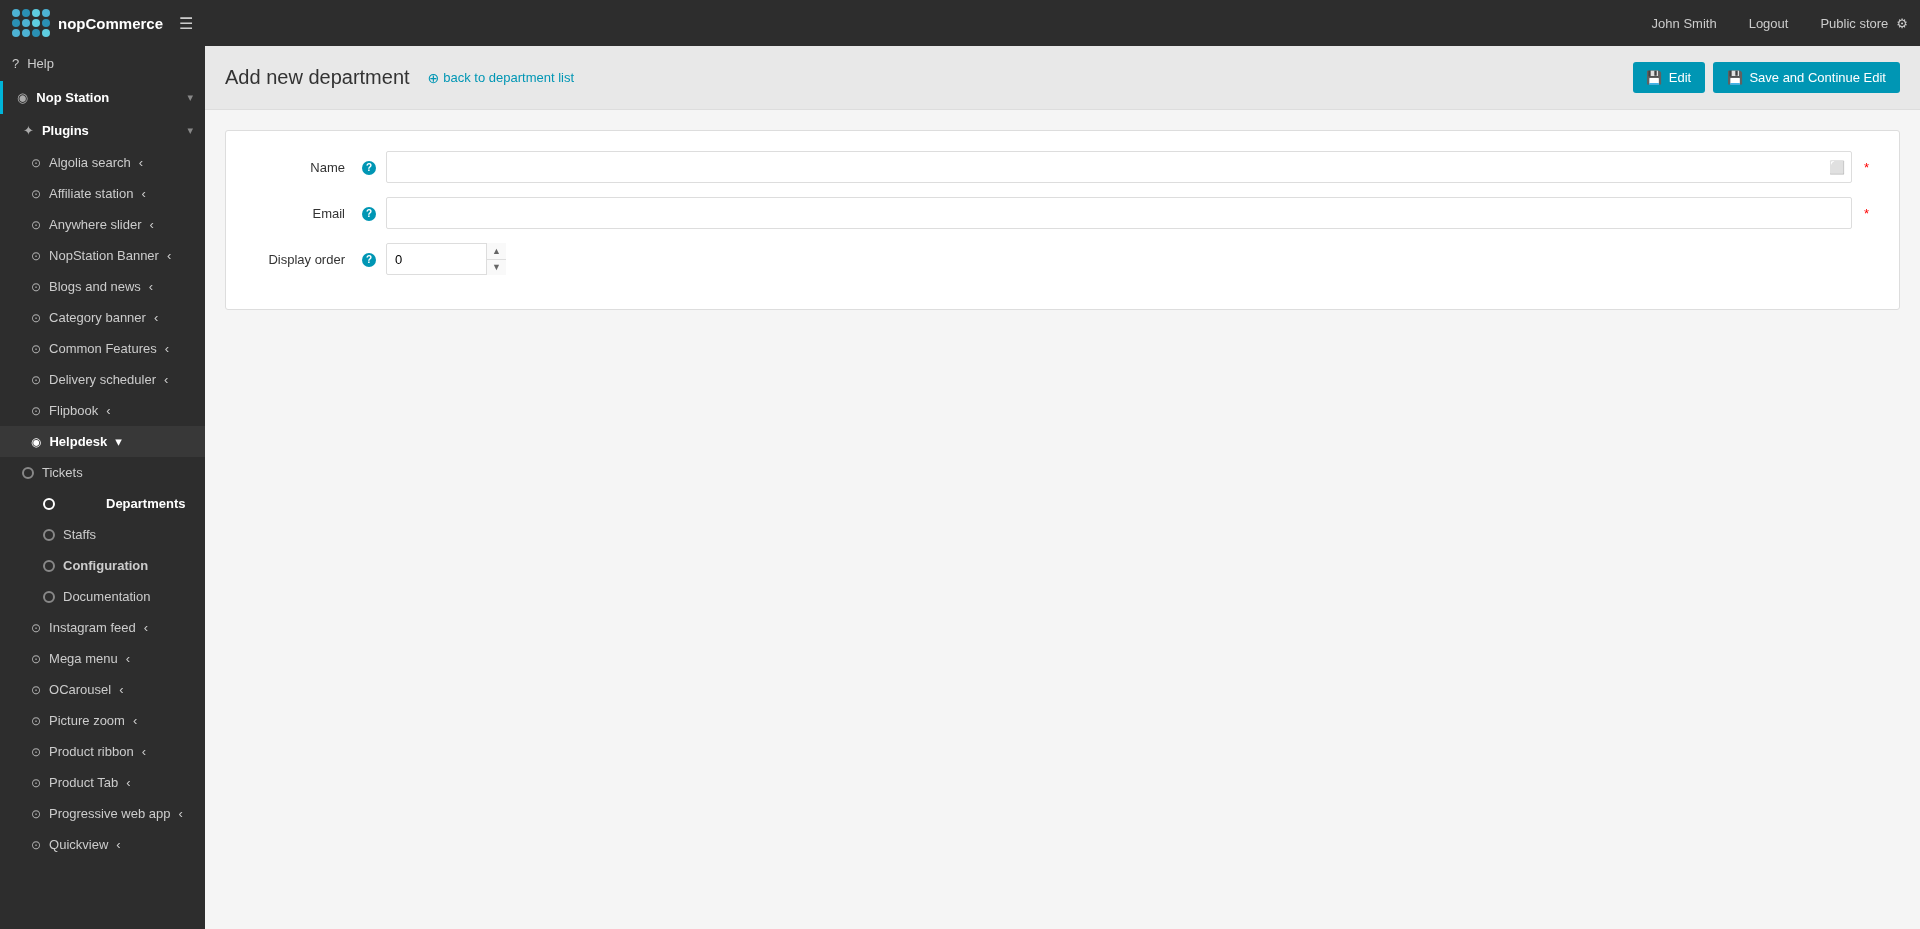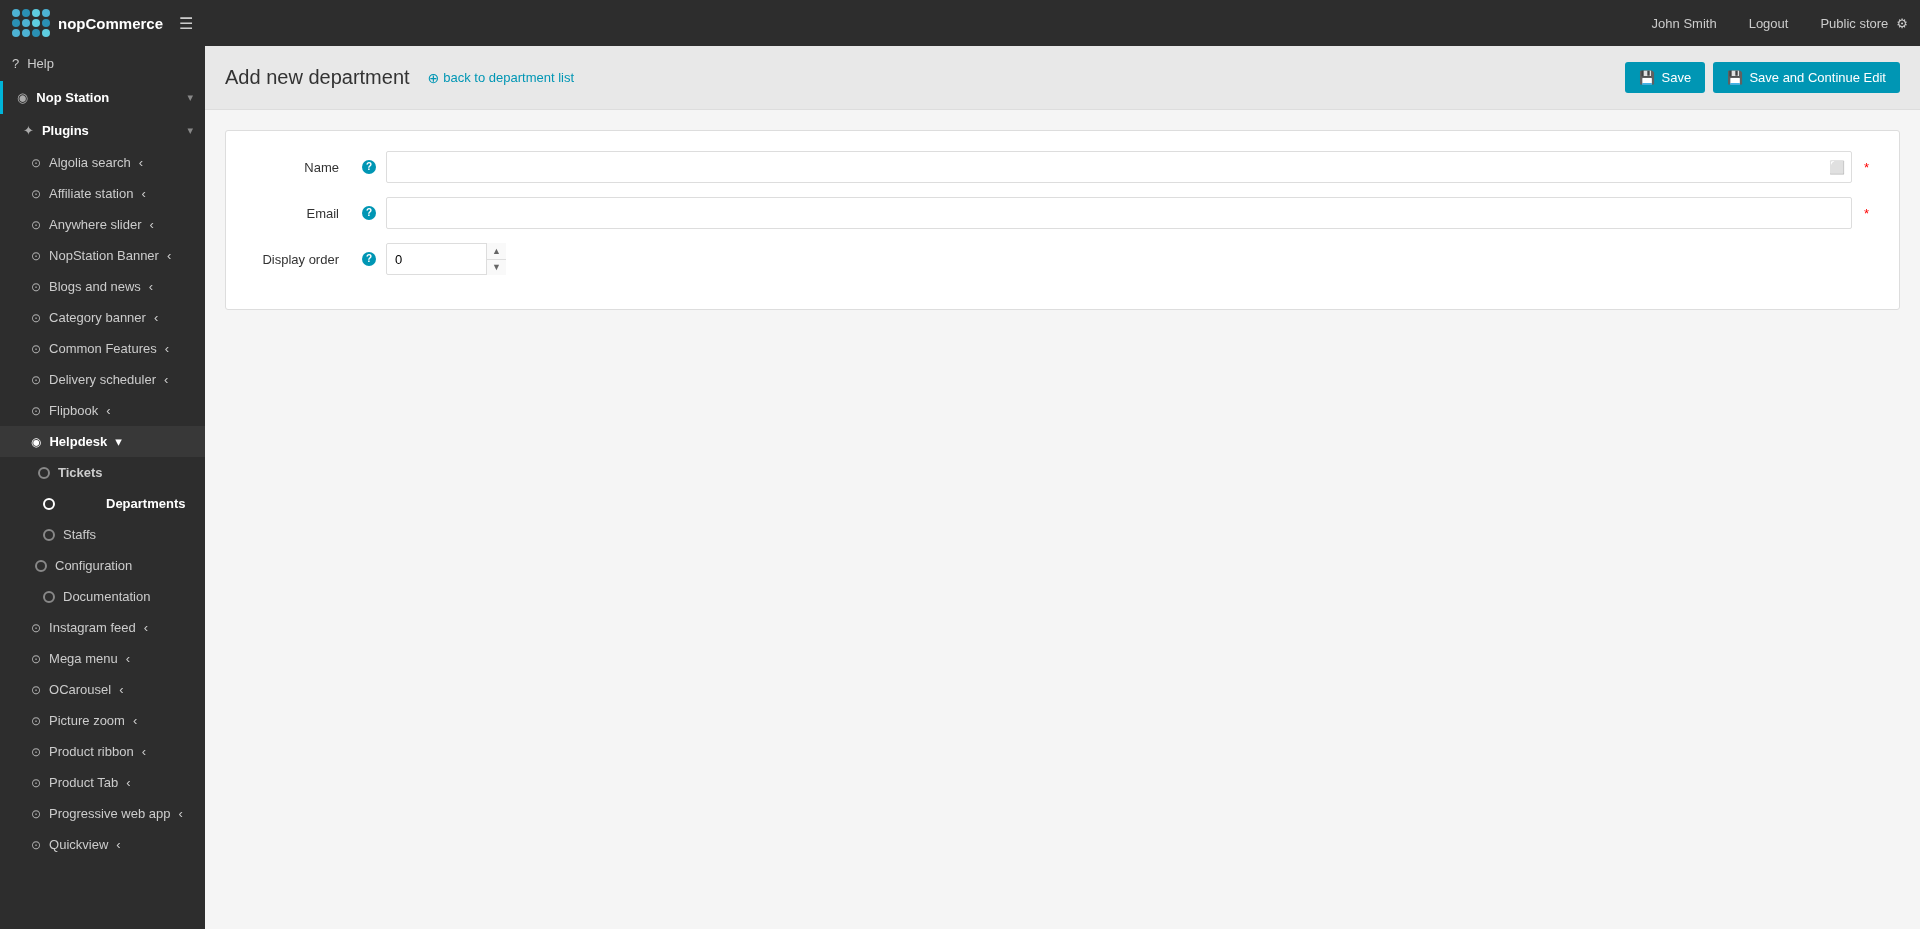--- a/index.html
+++ b/index.html
@@ -116,23 +116,23 @@
       margin-bottom: 14px;
       gap: 10px;
     }
     .form-label {
       width: 120px;
       text-align: right;
       color: #333;
       font-size: 13px;
       flex-shrink: 0;
       display: flex;
-      align-items: flex-start;
+      align-items: flex-end;
       justify-content: flex-end;
-      gap: 23px;
+      gap: 17px;
     }
     .form-label .help-icon {
       width: 14px; height: 14px; border-radius: 50%;
       background: #0096b4; color: white;
       display: inline-flex; align-items: center; justify-content: center;
       font-size: 10px; font-weight: bold; cursor: pointer; flex-shrink: 0;
     }
     .form-input {
       flex: 1;
       height: 32px;
@@ -313,33 +313,33 @@
       <span class="label">Flipbook</span>
       <span class="chevron">‹</span>
     </div>
 
     <div class="sidebar-sub-item" style="background:#383838;">
       <span class="sidebar-icon" style="font-size:12px;color:white;">◉</span>
       <span class="label" style="color:white;font-weight:600;">Helpdesk</span>
       <span class="chevron" style="color:white;">▾</span>
     </div>
 
-    <div class="sidebar-sub-item" style="padding-left:35px;font-weight:bold;">
+    <div class="sidebar-sub-item" style="padding-left:19px;">
       <div class="circle-icon"></div>
       <span class="label">Tickets</span>
     </div>
     <div class="sidebar-sub-item active" style="padding-left:40px;">
       <div class="circle-icon" style="border-color:white;"></div>
       <span class="label" style="color:white;font-weight:600;margin-left:43px;">Departments</span>
     </div>
     <div class="sidebar-sub-item" style="padding-left:40px;">
       <div class="circle-icon"></div>
       <span class="label">Staffs</span>
     </div>
-    <div class="sidebar-sub-item" style="padding-left:32px;">
+    <div class="sidebar-sub-item" style="padding-left:40px;font-weight:bold;">
       <div class="circle-icon"></div>
       <span class="label">Configuration</span>
     </div>
     <div class="sidebar-sub-item" style="padding-left:40px;">
       <div class="circle-icon"></div>
       <span class="label">Documentation</span>
     </div>
 
     <div class="sidebar-sub-item">
       <span class="sidebar-icon" style="font-size:12px;color:#aaa;">⊙</span>
@@ -389,21 +389,21 @@
       <div class="content-header-left">
         <h1 class="content-header-title">Add new department</h1>
         <a class="back-link" href="#">
           <span style="font-size:14px;color:#0096b4;">⊕</span>
           <span>back to department list</span>
         </a>
       </div>
       <div class="content-header-actions">
         <button class="btn btn-primary">
           <span>💾</span>
-          <span>Save</span>
+          <span>Edit</span>
         </button>
         <button class="btn btn-primary">
           <span>💾</span>
           <span>Save and Continue Edit</span>
         </button>
       </div>
     </div>
 
     <div class="content-body">
       <div class="form-card">

